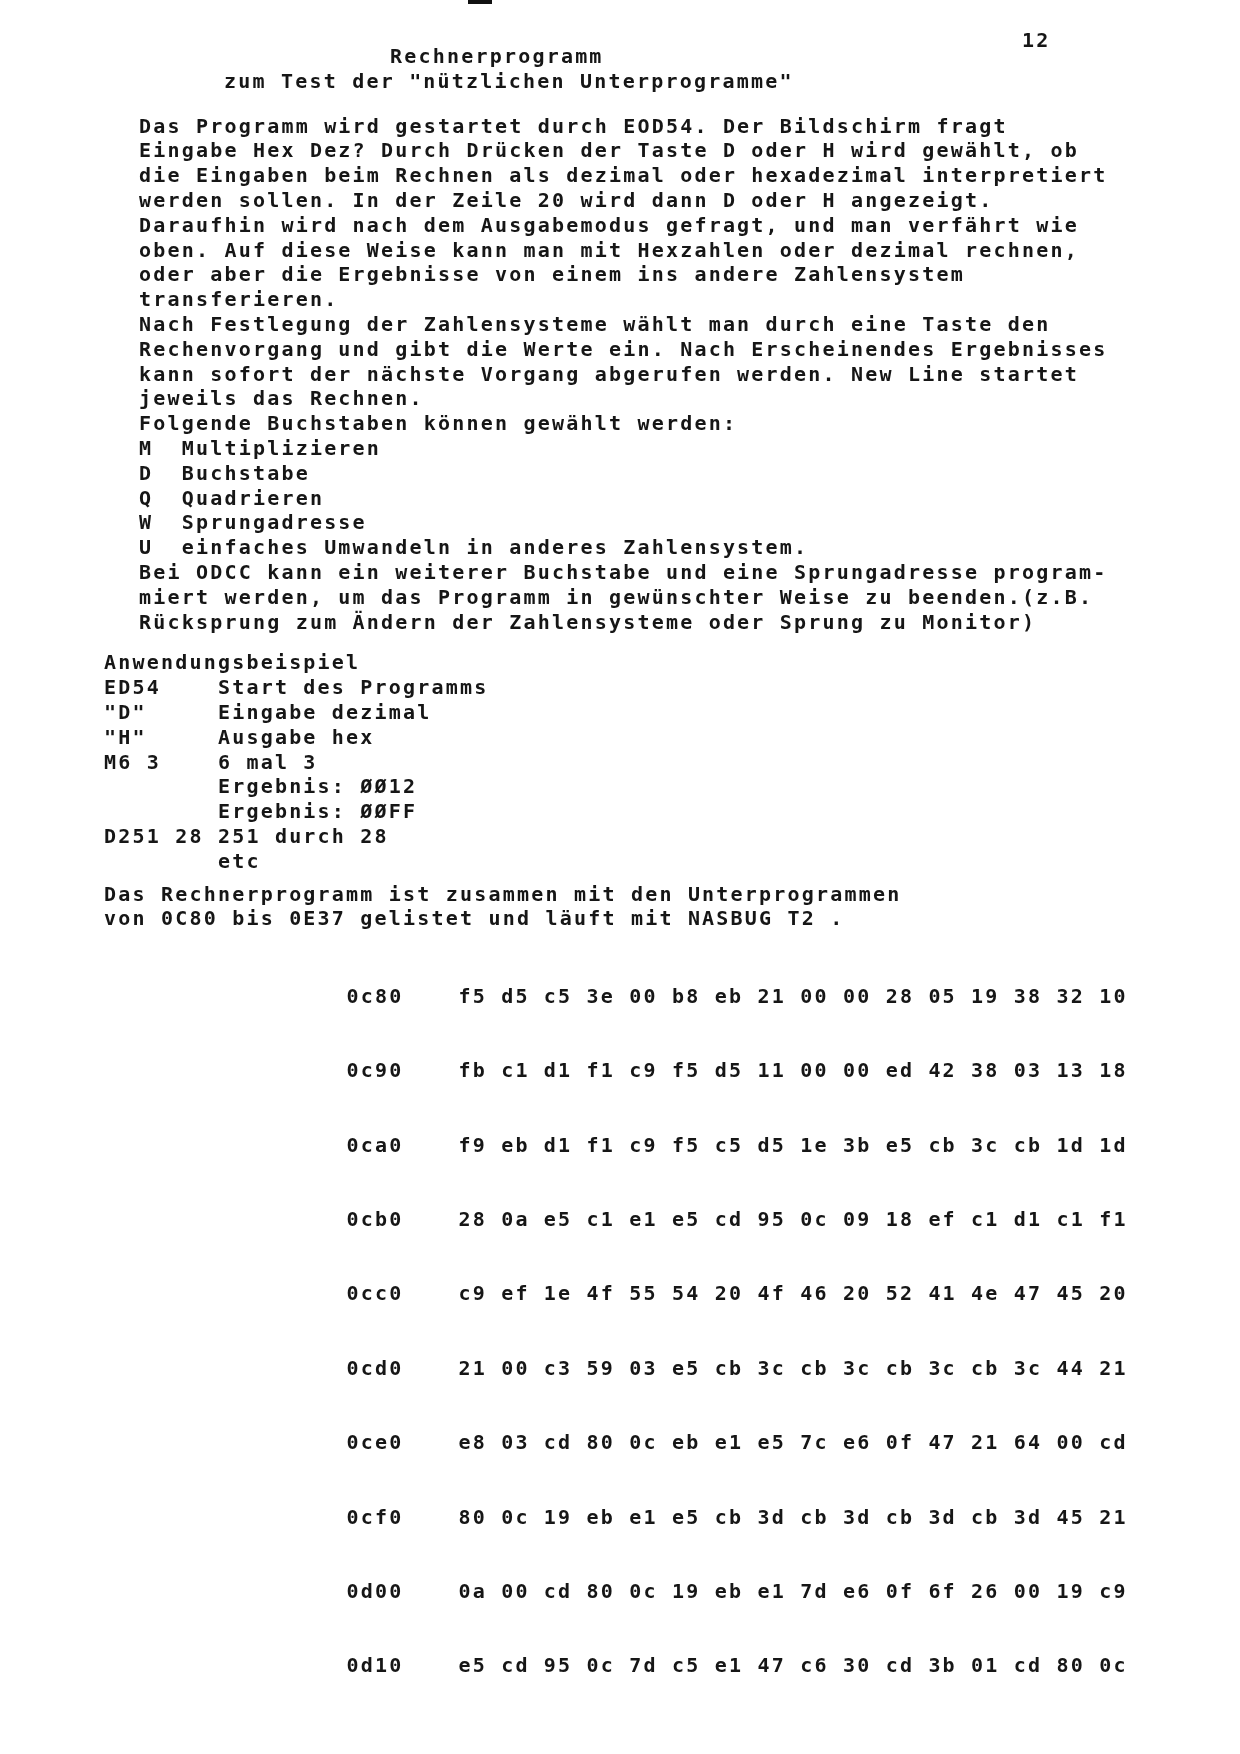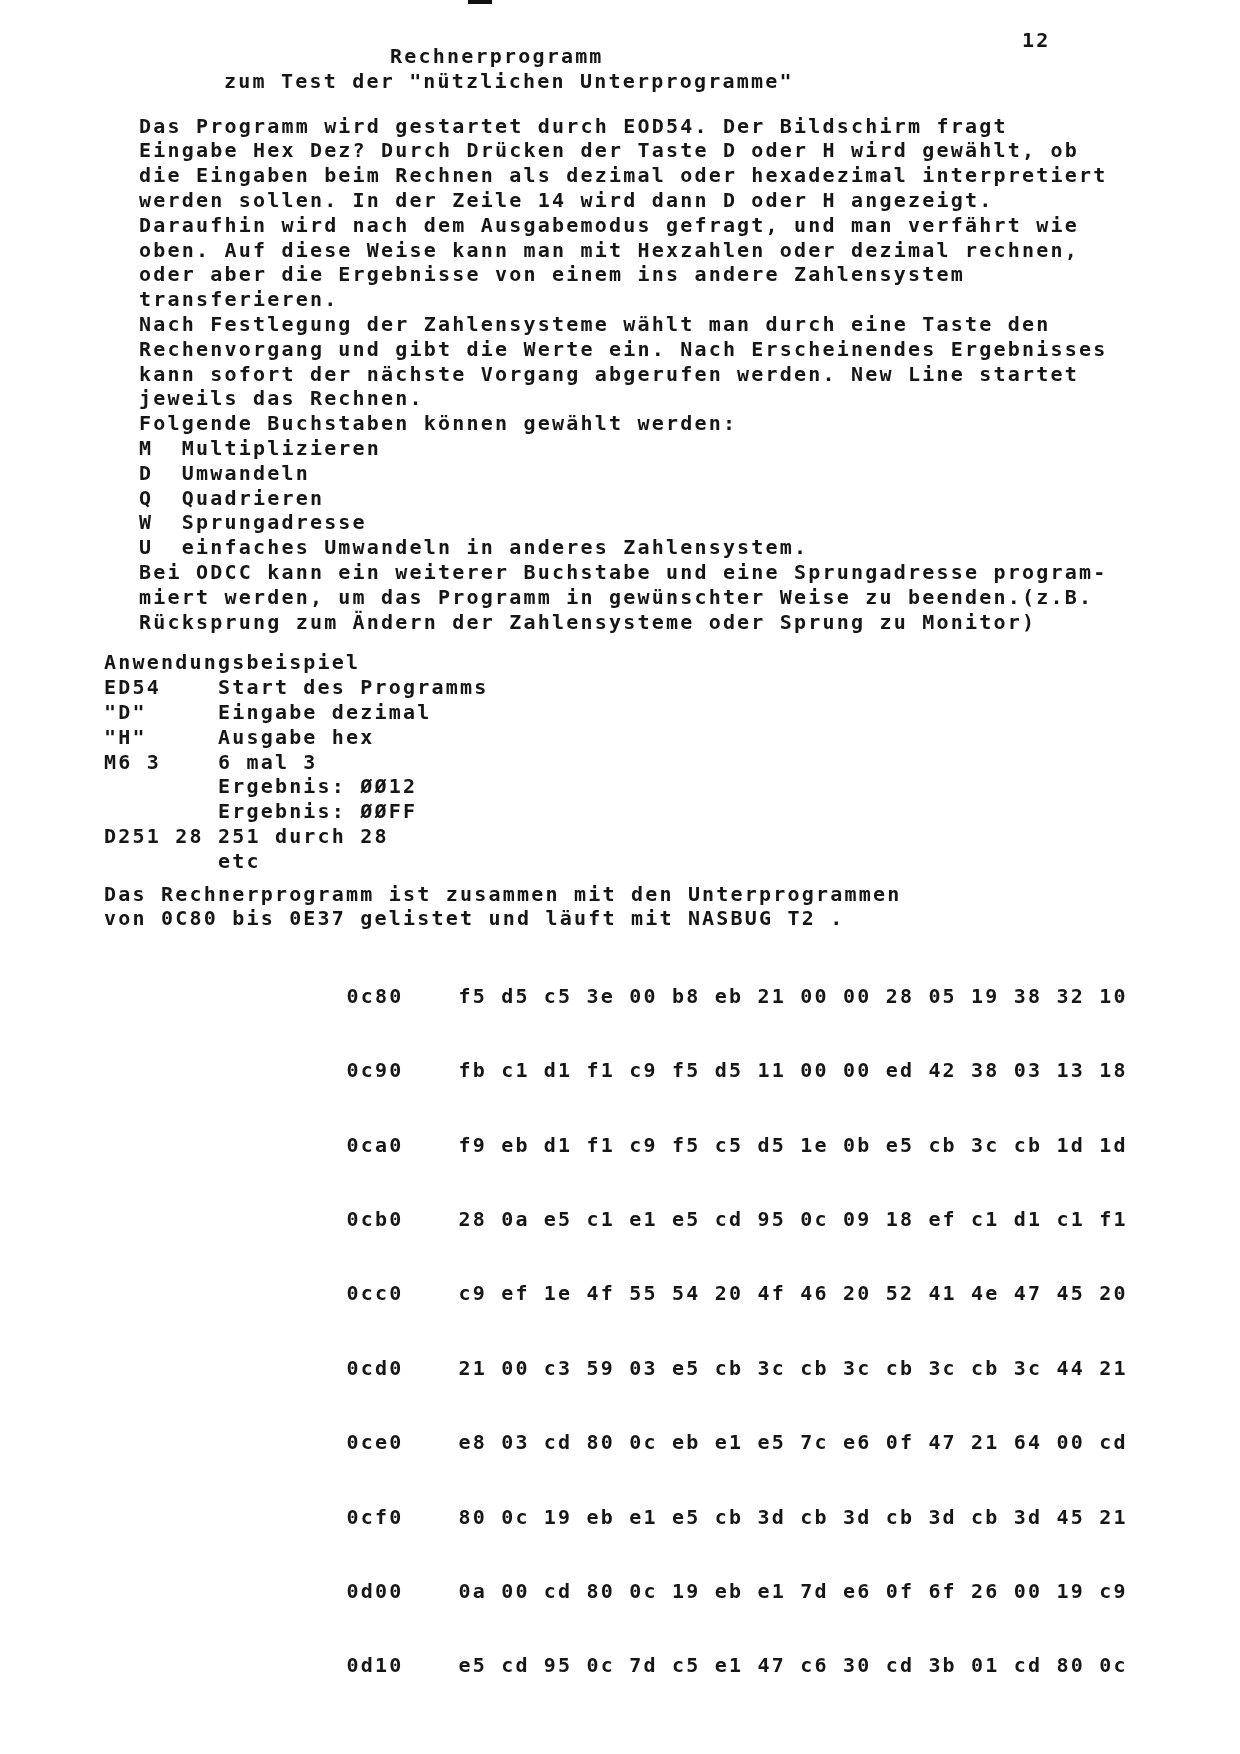--- a/index.html
+++ b/index.html
@@ -60,21 +60,21 @@
     </div>
 
     <div class="body-paragraph">
 
         <div class="line">Das Programm wird gestartet durch EOD54. Der Bildschirm fragt</div>
 
         <div class="line">Eingabe Hex Dez? Durch Drücken der Taste D oder H wird gewählt, ob</div>
 
         <div class="line">die Eingaben beim Rechnen als dezimal oder hexadezimal interpretiert</div>
 
-        <div class="line">werden sollen. In der Zeile 14 wird dann D oder H angezeigt.</div>
+        <div class="line">werden sollen. In der Zeile 20 wird dann D oder H angezeigt.</div>
 
         <div class="line">Daraufhin wird nach dem Ausgabemodus gefragt, und man verfährt wie</div>
 
         <div class="line">oben. Auf diese Weise kann man mit Hexzahlen oder dezimal rechnen,</div>
 
         <div class="line">oder aber die Ergebnisse von einem ins andere Zahlensystem</div>
 
         <div class="line">transferieren.</div>
 
         <div class="line">Nach Festlegung der Zahlensysteme wählt man durch eine Taste den</div>
@@ -82,21 +82,21 @@
         <div class="line">Rechenvorgang und gibt die Werte ein. Nach Erscheinendes Ergebnisses</div>
 
         <div class="line">kann sofort der nächste Vorgang abgerufen werden. New Line startet</div>
 
         <div class="line">jeweils das Rechnen.</div>
 
         <div class="line">Folgende Buchstaben können gewählt werden:</div>
 
         <div class="line">M  Multiplizieren</div>
 
-        <div class="line">D  Umwandeln</div>
+        <div class="line">D  Buchstabe</div>
 
         <div class="line">Q  Quadrieren</div>
 
         <div class="line">W  Sprungadresse</div>
 
         <div class="line">U  einfaches Umwandeln in anderes Zahlensystem.</div>
 
         <div class="line">Bei ODCC kann ein weiterer Buchstabe und eine Sprungadresse program-</div>
 
         <div class="line">miert werden, um das Programm in gewünschter Weise zu beenden.(z.B.</div>
@@ -138,21 +138,21 @@
 
         <div class="line">
           <span class="addr">0c80</span><span>f5 d5 c5 3e 00 b8 eb 21 00 00 28 05 19 38 32 10</span>
         </div>
 
         <div class="line">
           <span class="addr">0c90</span><span>fb c1 d1 f1 c9 f5 d5 11 00 00 ed 42 38 03 13 18</span>
         </div>
 
         <div class="line">
-          <span class="addr">0ca0</span><span>f9 eb d1 f1 c9 f5 c5 d5 1e 0b e5 cb 3c cb 1d 1d</span>
+          <span class="addr">0ca0</span><span>f9 eb d1 f1 c9 f5 c5 d5 1e 3b e5 cb 3c cb 1d 1d</span>
         </div>
 
         <div class="line">
           <span class="addr">0cb0</span><span>28 0a e5 c1 e1 e5 cd 95 0c 09 18 ef c1 d1 c1 f1</span>
         </div>
 
         <div class="line">
           <span class="addr">0cc0</span><span>c9 ef 1e 4f 55 54 20 4f 46 20 52 41 4e 47 45 20</span>
         </div>
 

